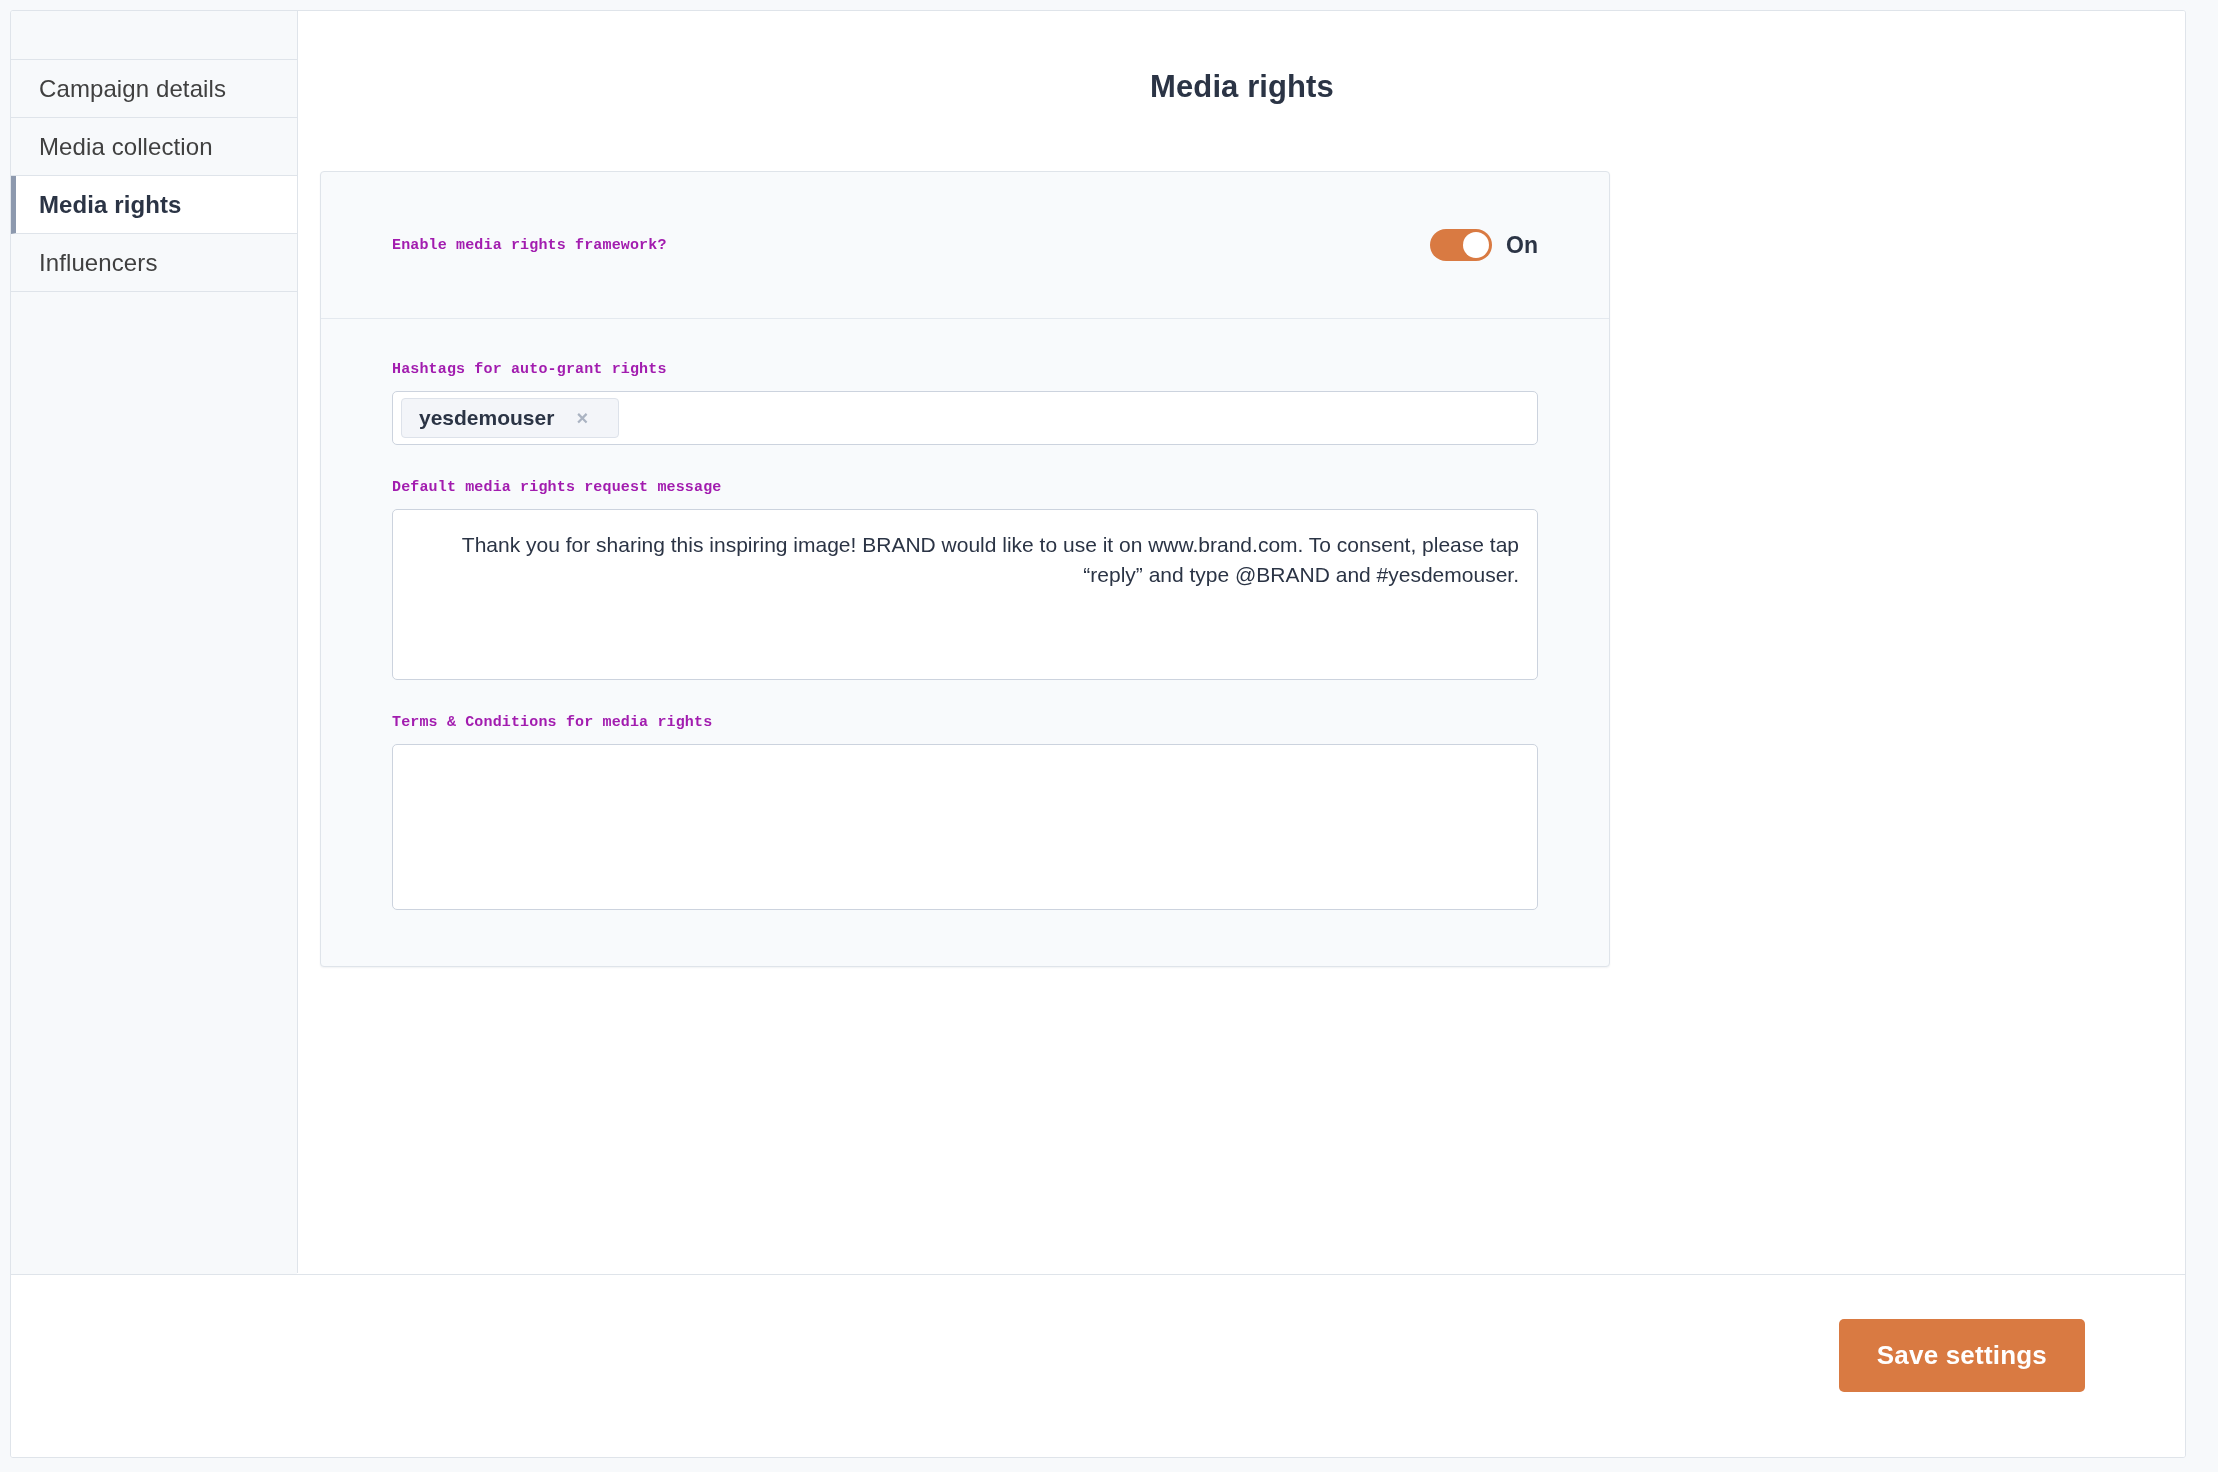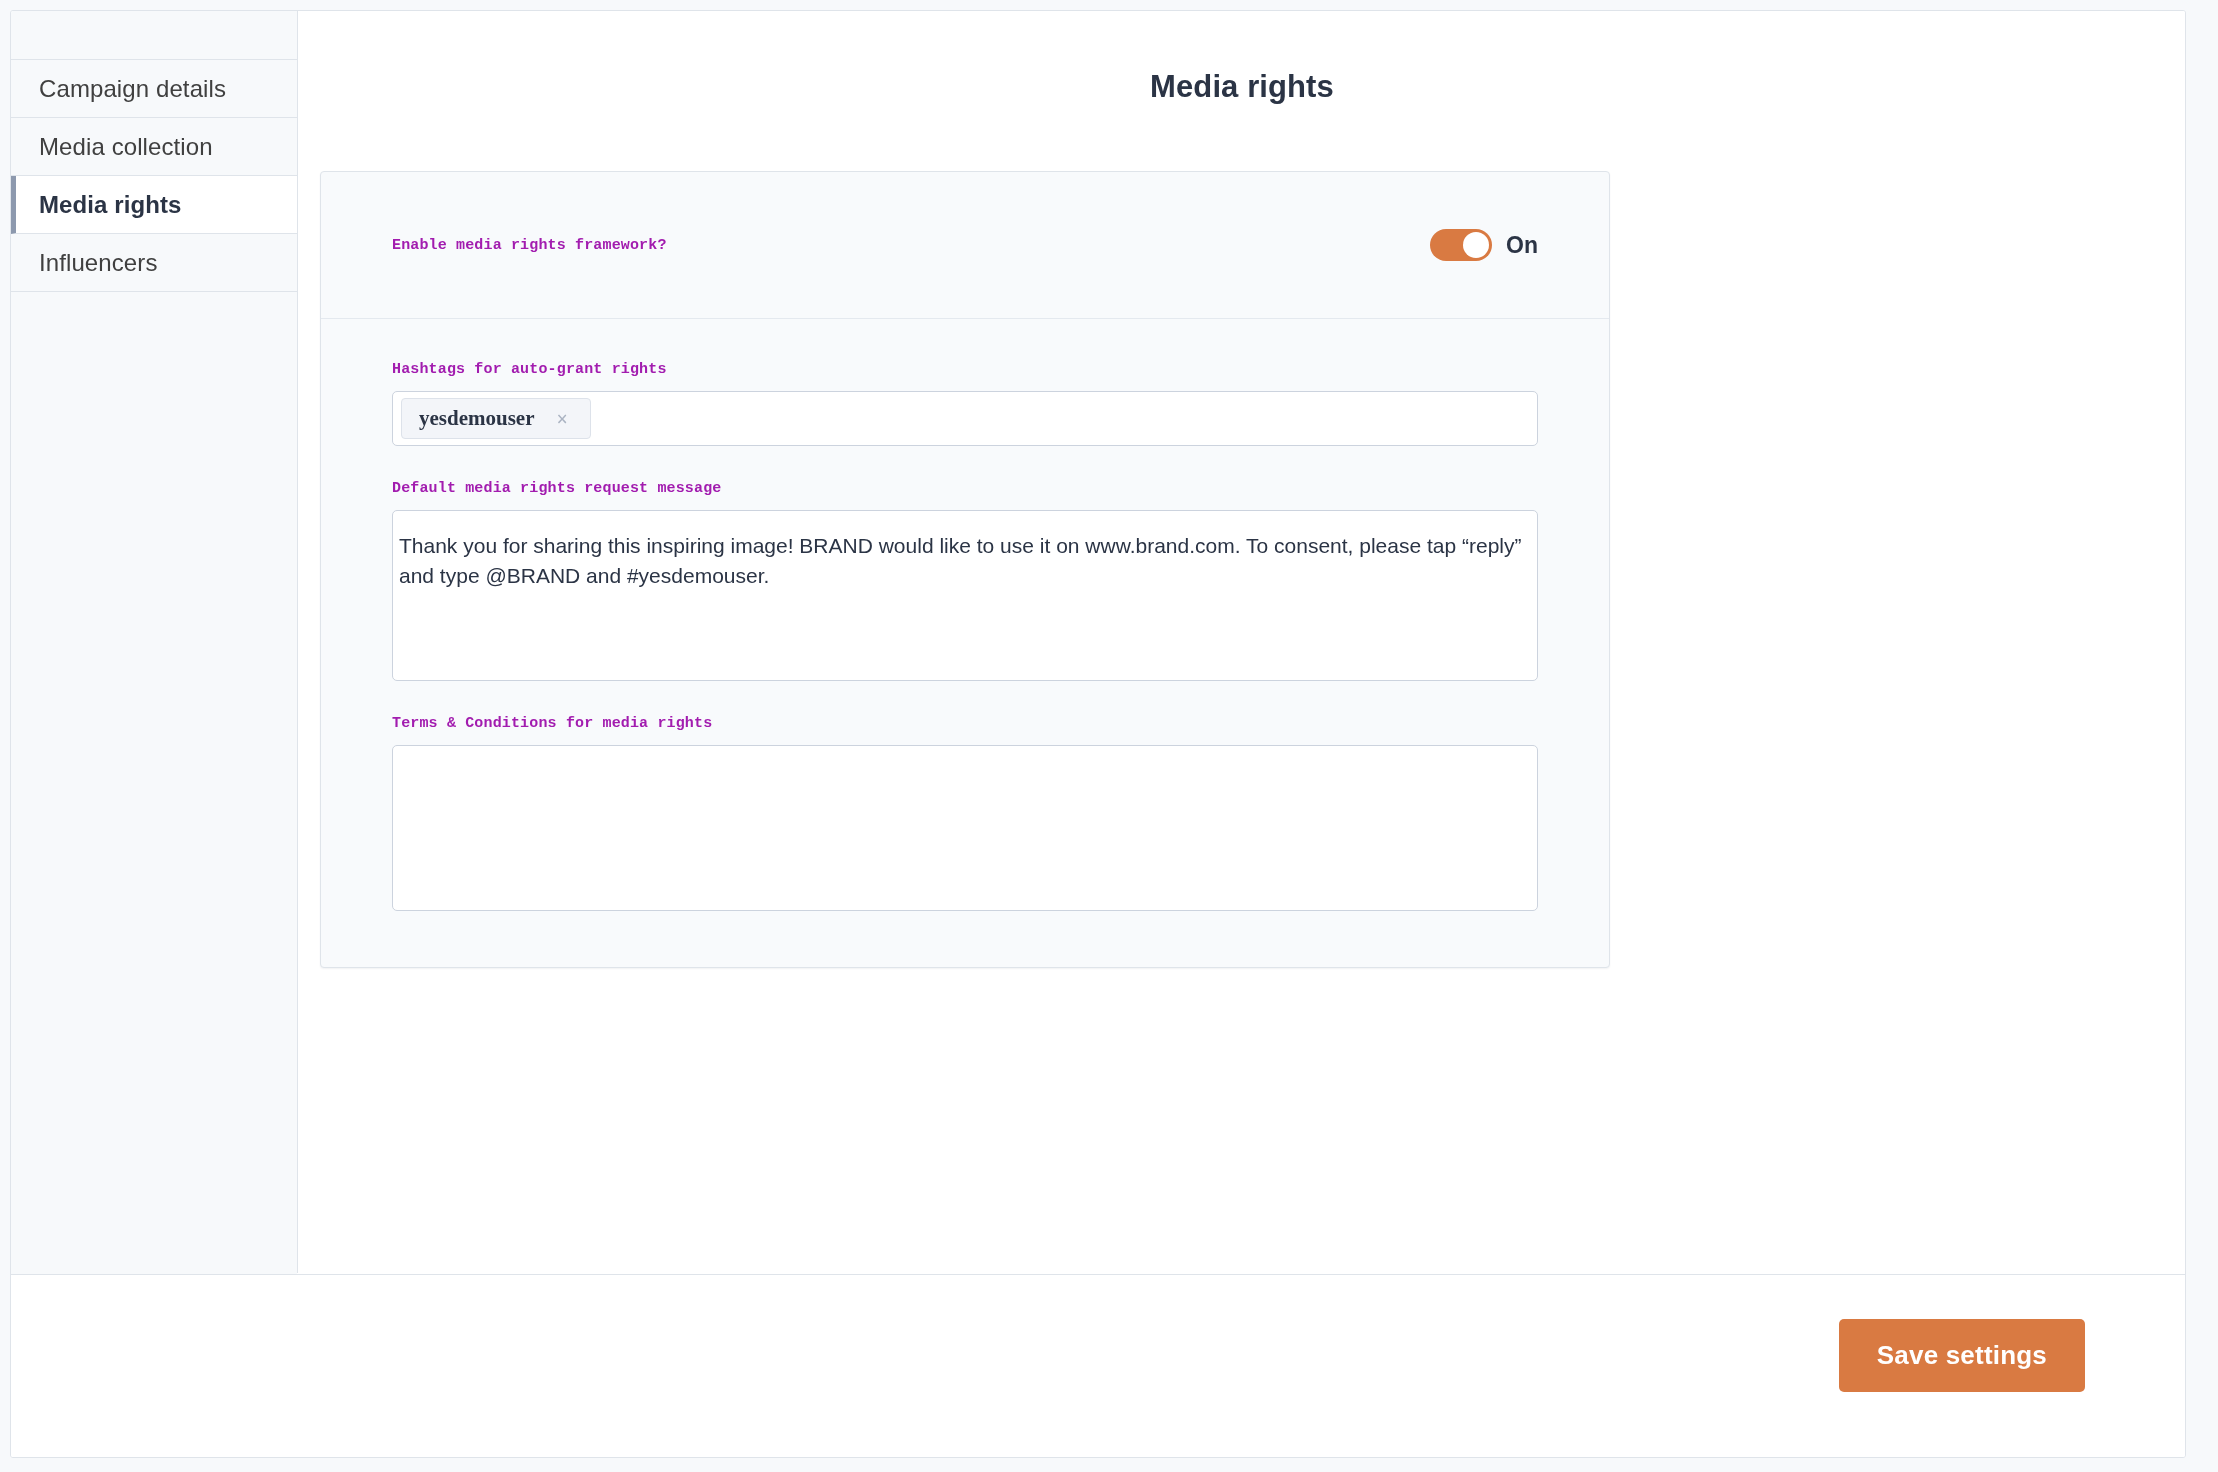--- a/index.html
+++ b/index.html
@@ -166,42 +166,42 @@
     align-items: center;
     padding: 6px 8px;
   }
   .tag {
     display: inline-flex;
     align-items: center;
     gap: 22px;
     background: #f3f5f9;
     border: 1px solid #dde2ea;
     border-radius: 4px;
-    padding: 7px 22px 7px 17px;
+    padding: 7px 30px 7px 17px;
     font-size: 21px;
     font-weight: 700;
     color: #2b3445;
-    font-family: Liberation Serif, serif;
   }
   .tag-remove {
     font-size: 20px;
     color: #aab3c2;
     cursor: pointer;
     line-height: 1;
   }
 
   .textarea {
     width: 100%;
     background: #ffffff;
     border: 1px solid #ccd3de;
     border-radius: 5px;
-    padding: 20px 6px;
+    padding: 20px 18px;
     font-size: 21px;
     line-height: 1.42;
     color: #2b3445;
+    text-align: right;
   }
   .textarea.msg { height: 171px; }
   .textarea.terms { height: 166px; }
 
   
   .badge {
     position: absolute;
     width: 62px;
     height: 62px;
     border-radius: 50%;

